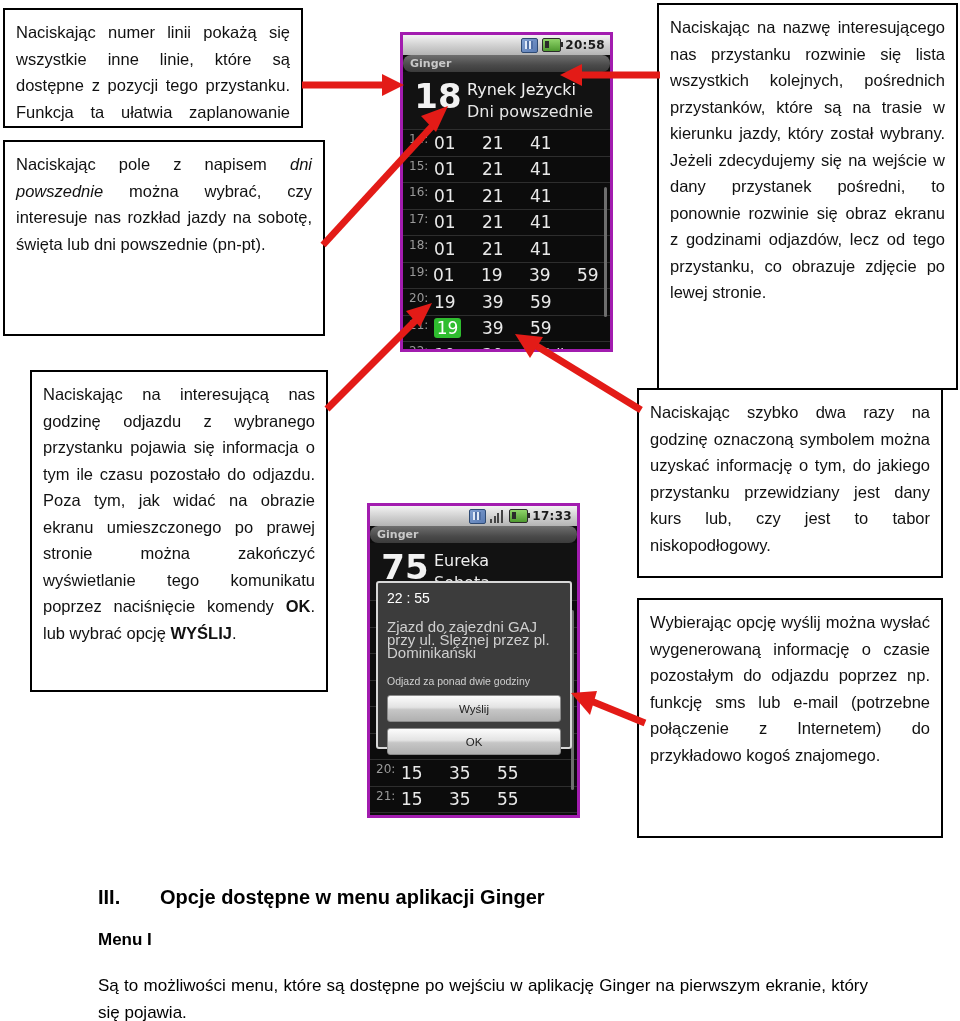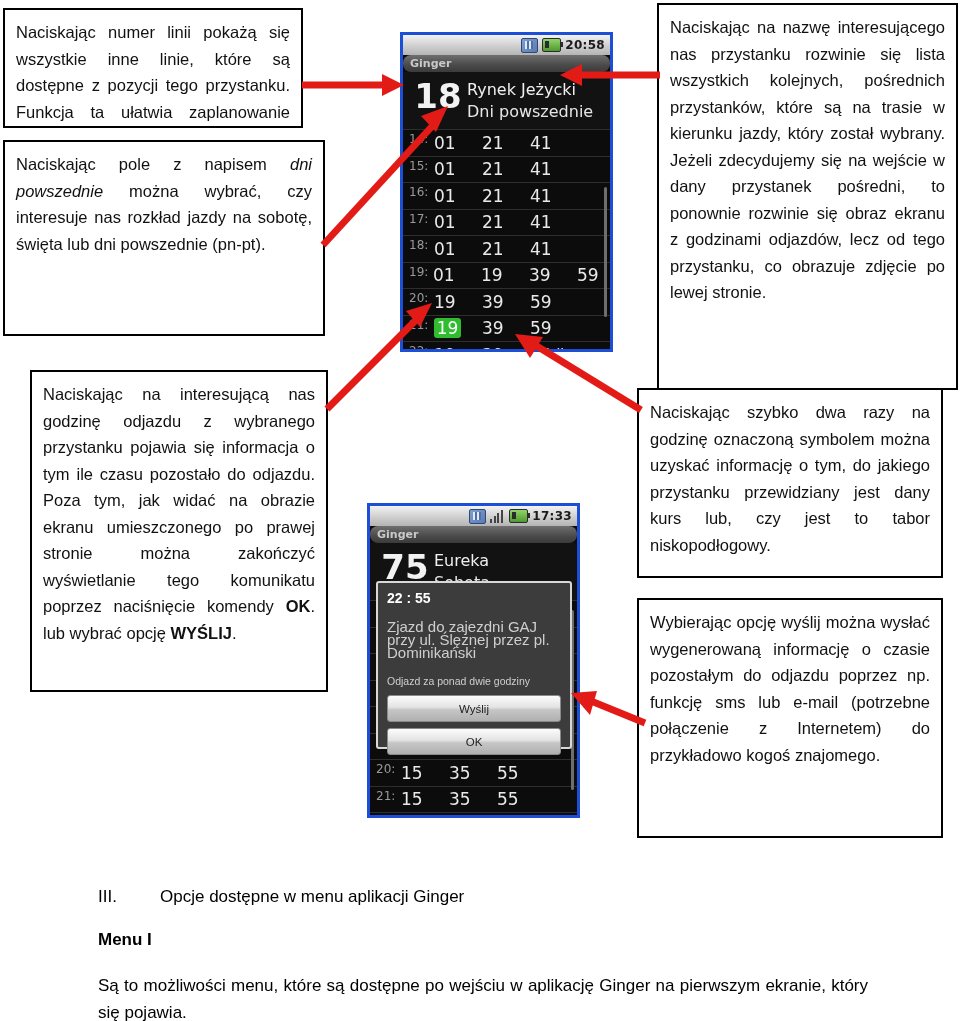--- a/index.html
+++ b/index.html
@@ -33,21 +33,21 @@
   .callout b{font-weight:bold;}
 
   
   .arrow{position:absolute;z-index:8;}
   .arrow svg{display:block;overflow:visible;}
 
   
   .phone{
     position:absolute;
     background:#0c0c0c;
-    border:3px solid #1d4ed8;
+    border:3px solid #a21caf;
     box-sizing:border-box;
     overflow:hidden;
     z-index:3;
     font-family:"DejaVu Sans", sans-serif;
   }
   .phone .statusbar{
     height:20px;
     background:linear-gradient(to bottom,#f3f3f3 0%,#cfcfcf 55%,#b4b4b4 100%);
     display:flex;align-items:center;justify-content:flex-end;
     padding-right:5px;
@@ -122,33 +122,33 @@
   
   .dialog{
     position:absolute;
     background:#3c3c3c;
     border:2px solid #d8d8d8;
     border-radius:3px;
     box-sizing:border-box;
     z-index:4;
     padding:7px 9px 9px 9px;
   }
-  .dialog .dtime{font-size:14px;color:#ffffff;font-weight:bold;margin-bottom:14px;}
+  .dialog .dtime{font-size:14px;color:#ffffff;font-weight:normal;margin-bottom:14px;}
   .dialog .dmsg{font-size:15px;color:#cfcfcf;line-height:13px;margin-bottom:16px;}
   .dialog .dmsg2{font-size:10.5px;color:#cfcfcf;line-height:13px;margin-bottom:7px;}
   .dbtn{
     height:25px;border:1px solid #8a8a8a;border-radius:3px;
     background:linear-gradient(to bottom,#fcfcfc 0%,#e3e3e3 45%,#c6c6c6 55%,#b0b0b0 100%);
     display:flex;align-items:center;justify-content:center;
     font-size:11.5px;color:#222;margin-bottom:6px;
   }
 
   
   .doc{position:absolute;z-index:5;color:#000;}
-  .doc-head{font-size:17px;line-height:24px;display:flex;}
+  .doc-head{font-size:20px;line-height:24px;display:flex;font-weight:bold;}
   .doc-head .num{width:62px;}
   .doc-sub{font-size:17px;font-weight:bold;line-height:24px;}
   .doc-par{font-size:17px;line-height:27px;text-align:justify;text-justify:inter-word;}
 </style>
 </head>
 <body>
 
 <div class="stage">
 
   <div class="callout" style="left:3px;top:8px;width:300px;height:120px;">

